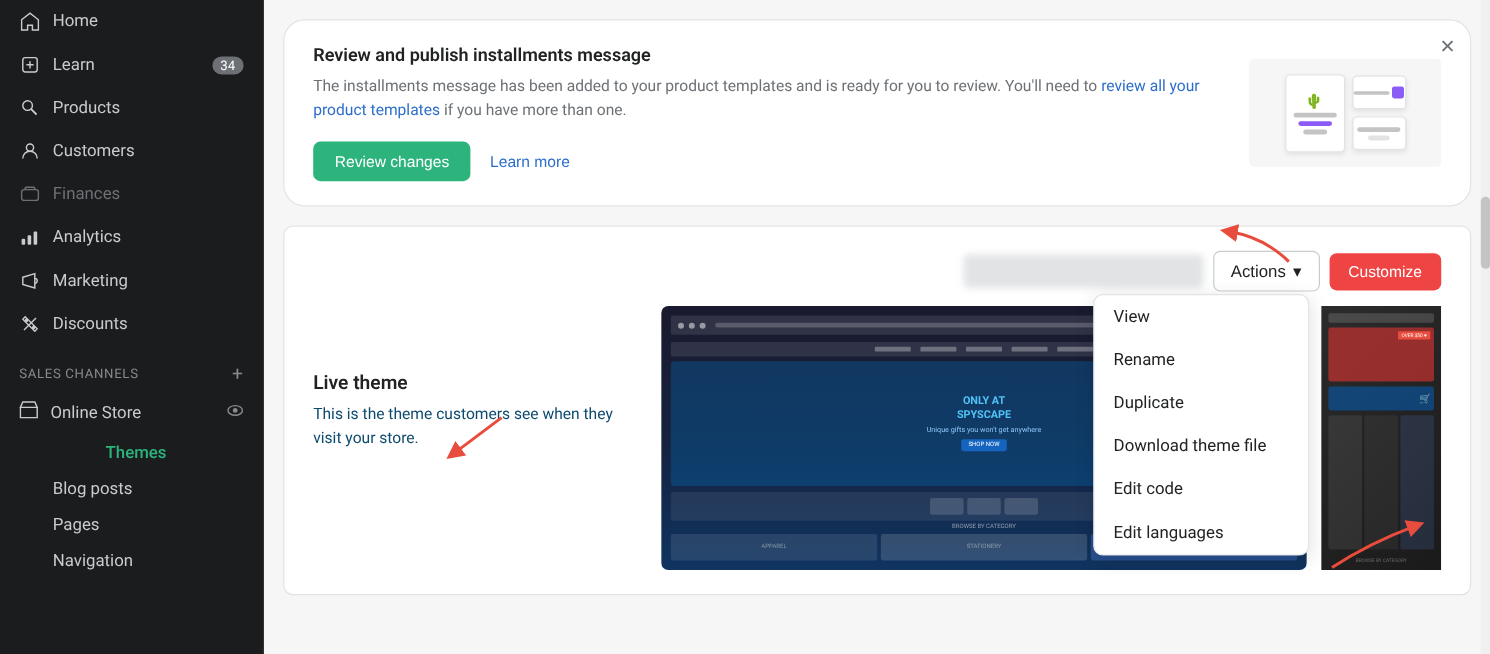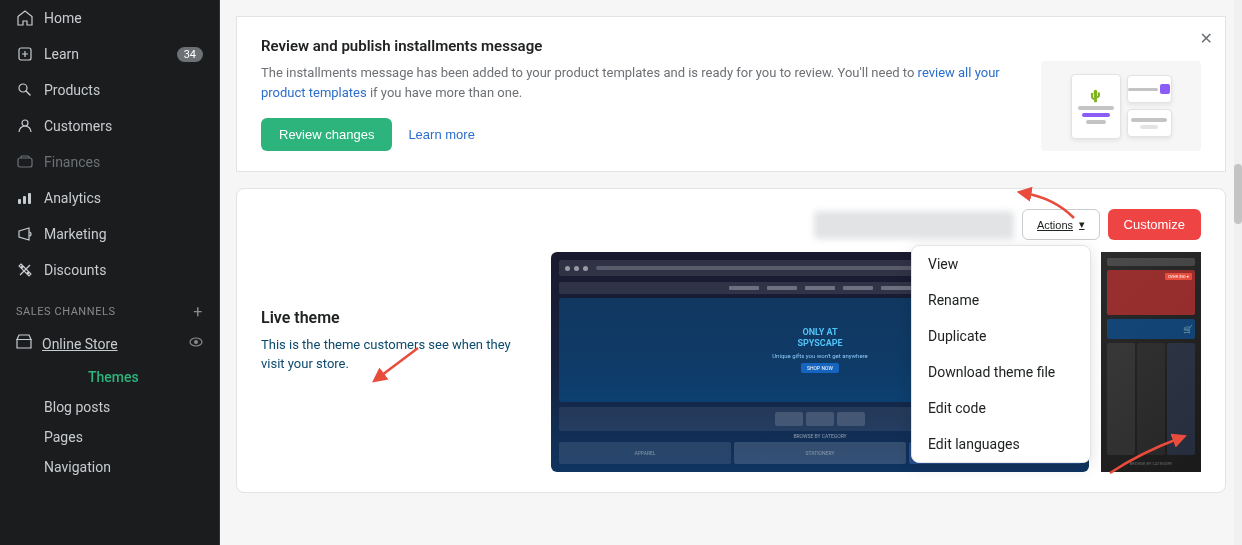--- a/index.html
+++ b/index.html
@@ -70,21 +70,20 @@
 
     .online-store-row {
       display: flex;
       align-items: center;
       padding: 9px 16px;
       cursor: pointer;
       font-size: 14px;
       color: #c9cccf;
       gap: 10px;
       position: relative;
-      text-decoration: underline;
     }
     .online-store-row .eye-icon {
       margin-left: auto;
       color: #8a8a8a;
     }
 
     
     .sidebar::-webkit-scrollbar { width: 6px; }
     .sidebar::-webkit-scrollbar-track { background: transparent; }
     .sidebar::-webkit-scrollbar-thumb { background: #444; border-radius: 3px; }
@@ -94,25 +93,25 @@
       flex: 1;
       overflow-y: auto;
       background: #f6f6f7;
       position: relative;
     }
 
     
     .notification-banner {
       background: #fff;
       border: 1px solid #e1e3e5;
-      border-radius: 0;
+      border-radius: 18px;
       margin: 16px 16px 0 16px;
       padding: 20px 24px;
       display: flex;
-      align-items: flex-end;
+      align-items: center;
       justify-content: space-between;
       position: relative;
     }
     .notification-content { flex: 1; padding-right: 20px; }
     .notification-title {
       font-size: 15px;
       font-weight: 600;
       color: #202223;
       margin-bottom: 8px;
     }
@@ -249,27 +248,26 @@
       align-items: center;
       gap: 8px;
       position: relative;
     }
 
     .btn-actions {
       background: #fff;
       border: 1px solid #c9cccf;
       border-radius: 6px;
       padding: 8px 14px;
-      font-size: 11px;
+      font-size: 14px;
       cursor: pointer;
       display: flex;
       align-items: center;
       gap: 6px;
       color: #202223;
-      text-decoration: underline;
     }
     .btn-customize {
       background: #ef4444;
       color: #fff;
       border: none;
       padding: 8px 16px;
       border-radius: 6px;
       font-size: 13px;
       font-weight: 500;
       cursor: pointer;

